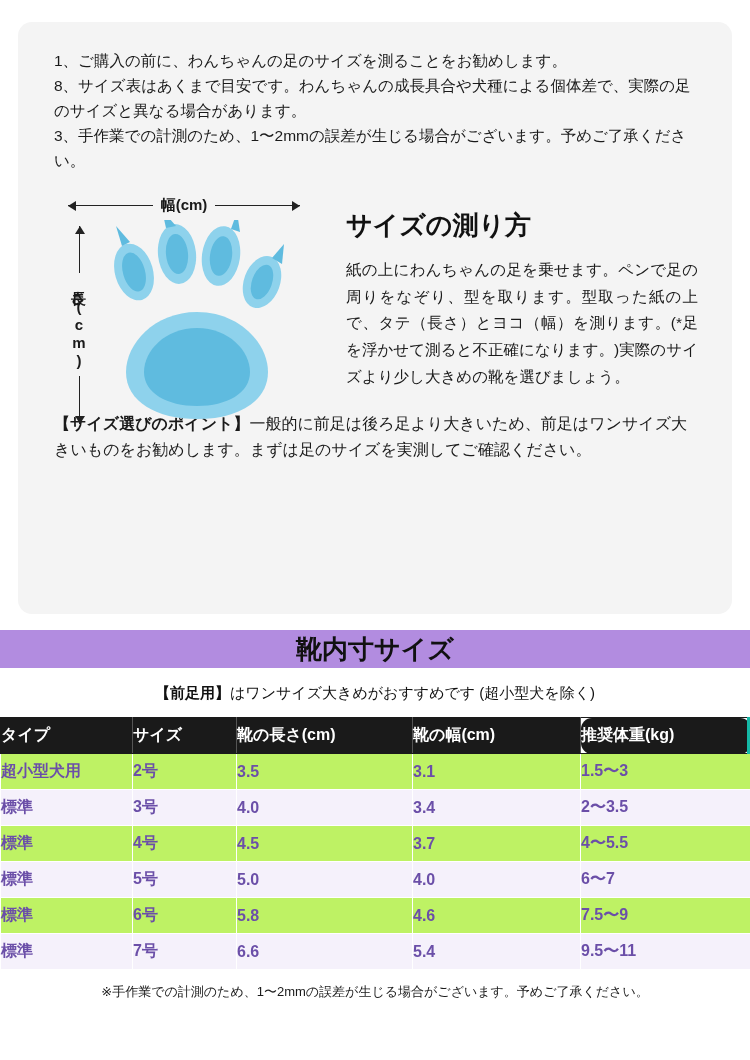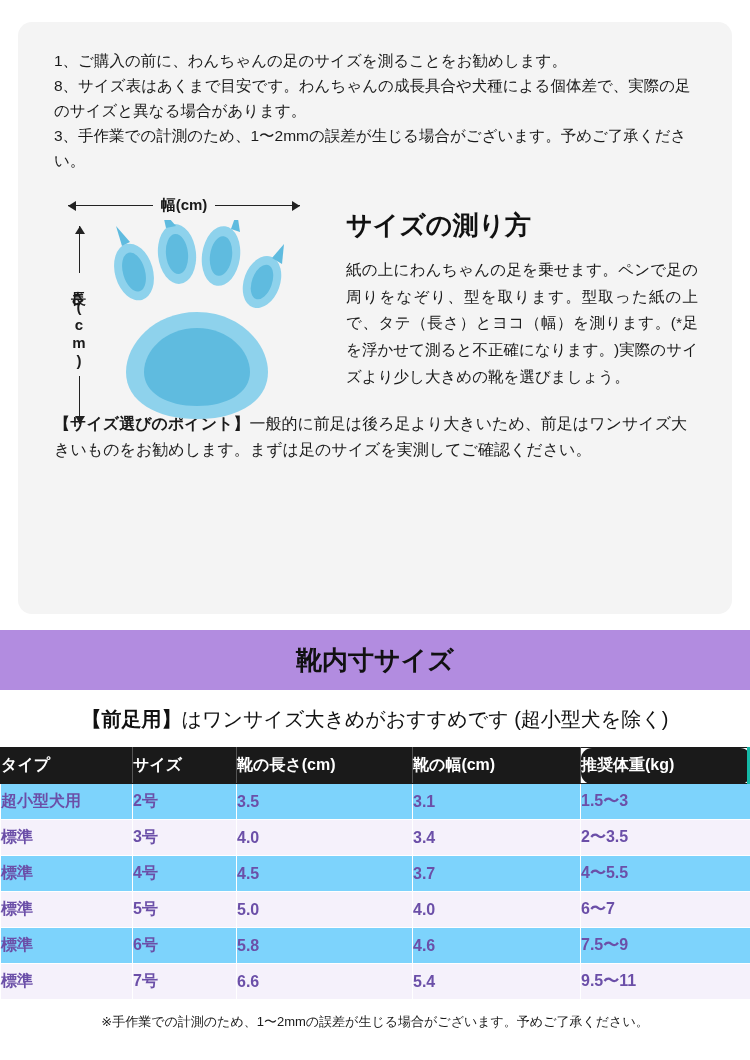--- a/index.html
+++ b/index.html
@@ -174,33 +174,33 @@
 
   
   .table-section {
     position: absolute;
     left: 0;
     top: 630px;
     width: 750px;
   }
   .purple-band {
     background: #b28ce0;
-    height: 60px;
+    height: 38px;
     display: flex;
     align-items: center;
     justify-content: center;
   }
   .purple-band-title {
     font-size: 26px;
     font-weight: bold;
     color: #111;
   }
   .subnote {
     text-align: center;
-    font-size: 20px;
+    font-size: 15px;
     padding: 16px 0 14px 0;
     color: #111;
   }
   table {
     border-collapse: collapse;
     width: 750px;
     table-layout: fixed;
   }
   th, td {
     text-align: left;
@@ -211,21 +211,21 @@
     padding: 0;
   }
   thead th {
     background: #1a1a1a;
     color: #ffffff;
     border-color: #1a1a1a;
     border-right: 1px solid #555;
   }
   thead th:last-child { border-right: 7px solid #14b8a6; border-radius: 11px; }
   tbody tr td {
-    background: #7dd3fc;
+    background: #bef264;
     color: #6b4fa8;
   }
   tbody tr.alt td {
     background: #f5f1fb;
   }
   col.c1 { width: 132px; }
   col.c2 { width: 104px; }
   col.c3 { width: 176px; }
   col.c4 { width: 168px; }
   col.c5 { width: 170px; }

